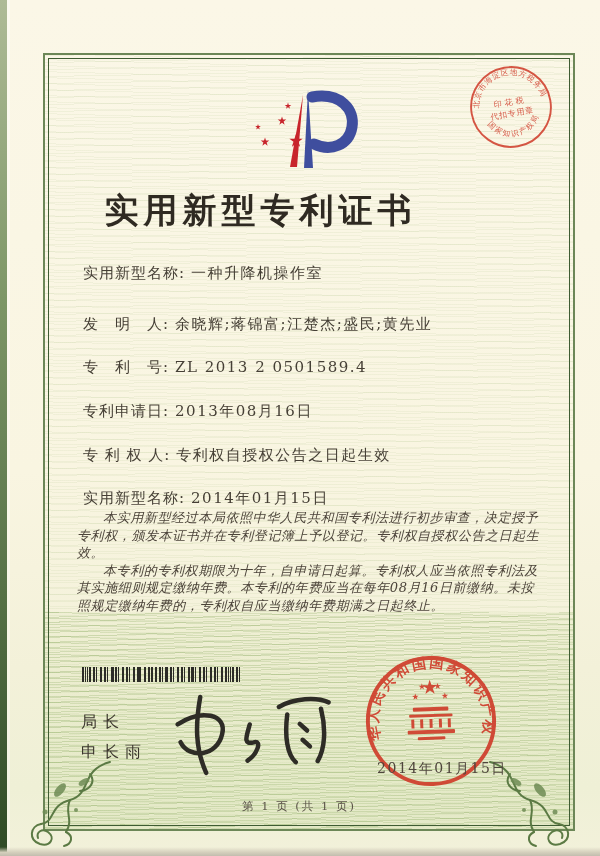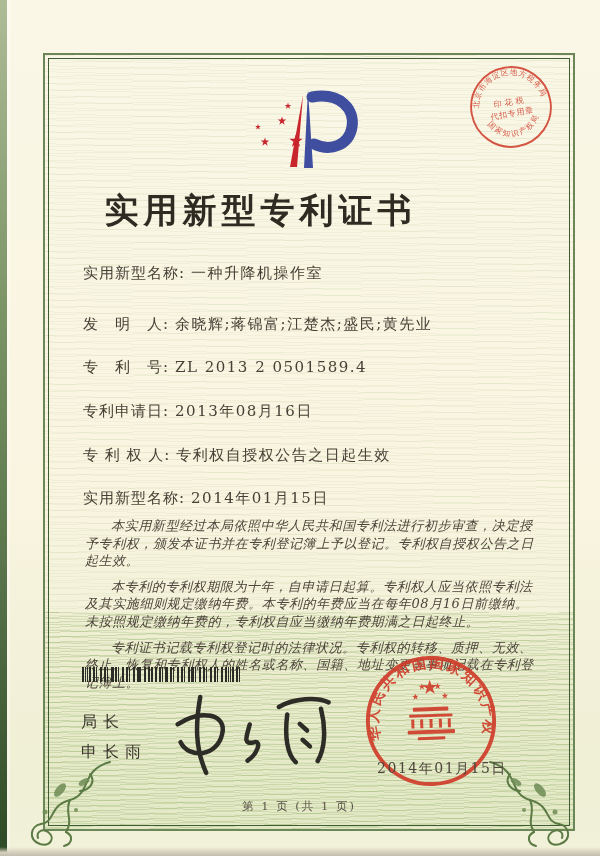--- a/index.html
+++ b/index.html
@@ -36,21 +36,21 @@
   .title{position:absolute;left:0;top:188px;width:521px;text-align:center;
     font-size:34px;font-weight:700;letter-spacing:5px;color:#2f2a22;}
 
   .field{position:absolute;left:83px;font-size:15px;color:#453f35;white-space:nowrap;}
   .flabel{letter-spacing:1px;margin-top:32px;}
   .fvalue{letter-spacing:1.5px;margin-left:6px;margin-top:33px;}
   .f0{top:264px}.f1{top:315px}.f2{top:358px}.f3{top:402px}.f4{top:446px}.f5{top:489px}
 
   .body-text{position:absolute;left:77px;top:509px;width:470px;
     font-size:13px;line-height:17.6px;font-style:italic;letter-spacing:.6px;color:#4c443a;}
-  .body-text p{margin:8px;text-indent:2em;}
+  .body-text p{margin:0;text-indent:2em;}
 
   .barcode{position:absolute;left:82px;top:667px;width:160px;height:15px;
     background:
       repeating-linear-gradient(90deg,#2c2c27 0 2px,rgba(0,0,0,0) 2px 3px,#2c2c27 3px 4px,rgba(0,0,0,0) 4px 7px,#2c2c27 7px 9px,rgba(0,0,0,0) 9px 11px),
       repeating-linear-gradient(90deg,rgba(0,0,0,0) 0 5px,#2c2c27 5px 6px,rgba(0,0,0,0) 6px 13px);}
 
   .signer-title{position:absolute;left:81px;top:712px;font-size:16px;letter-spacing:6px;color:#3a352c;}
   .signer-name{position:absolute;left:81px;top:742px;font-size:16px;letter-spacing:6px;color:#3a352c;}
   .signature{position:absolute;left:150px;top:680px;width:200px;height:100px;transform:rotate(-3deg);}
 
@@ -161,21 +161,20 @@
   <div class="field f4">
     <span class="flabel">专 利 权 人:</span><span class="fvalue">专利权自授权公告之日起生效</span>
   </div>
   <div class="field f5">
     <span class="flabel">实用新型名称:</span><span class="fvalue">2014年01月15日</span>
   </div>
 
   <div class="body-text">
     <p>本实用新型经过本局依照中华人民共和国专利法进行初步审查，决定授予专利权，颁发本证书并在专利登记簿上予以登记。专利权自授权公告之日起生效。</p>
     <p>本专利的专利权期限为十年，自申请日起算。专利权人应当依照专利法及其实施细则规定缴纳年费。本专利的年费应当在每年08月16日前缴纳。未按照规定缴纳年费的，专利权自应当缴纳年费期满之日起终止。</p>
-    <p>专利证书记载专利权登记时的法律状况。专利权的转移、质押、无效、终止、恢复和专利权人的姓名或名称、国籍、地址变更等事项记载在专利登记簿上。</p>
   </div>
 
   <div class="barcode"></div>
 
   <div class="signer-title">局长</div>
   <div class="signer-name">申长雨</div>
 
   <svg class="signature" viewBox="0 0 200 95">
     <g stroke="#2e2c26" stroke-width="4.5" fill="none" stroke-linecap="round" stroke-linejoin="round">
       <path d="M52,12 C46,38 44,62 54,88"></path>

